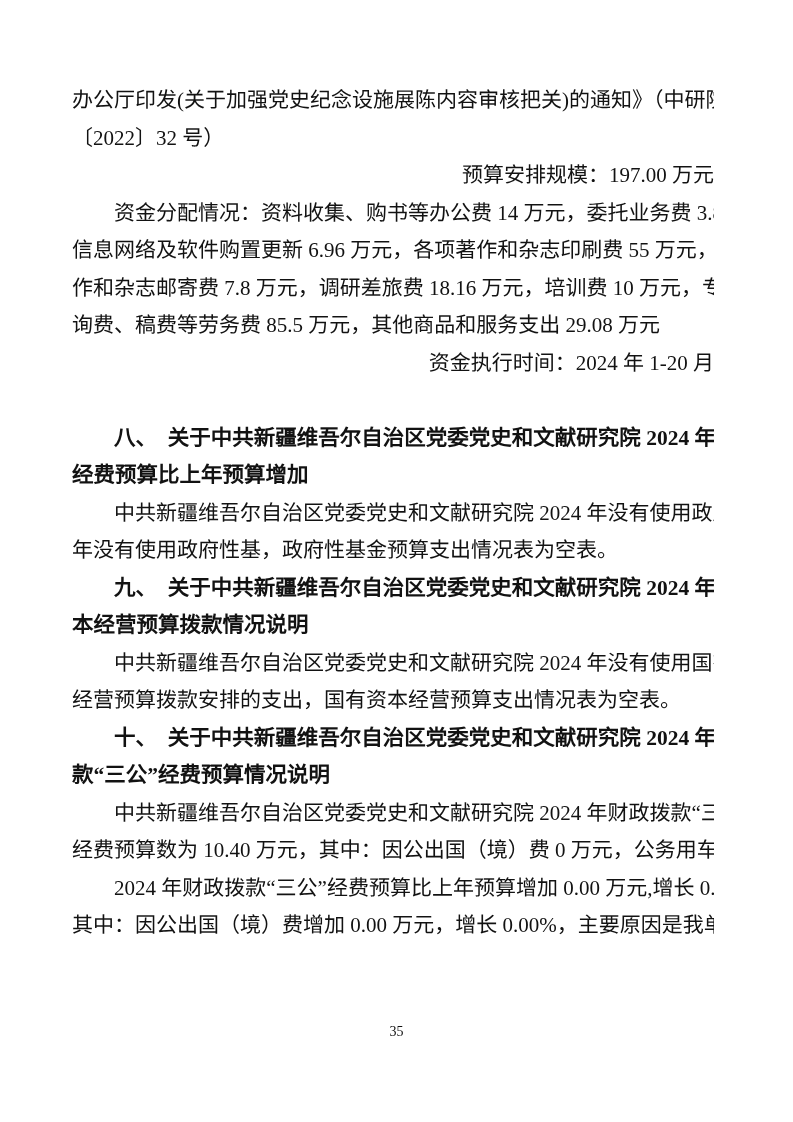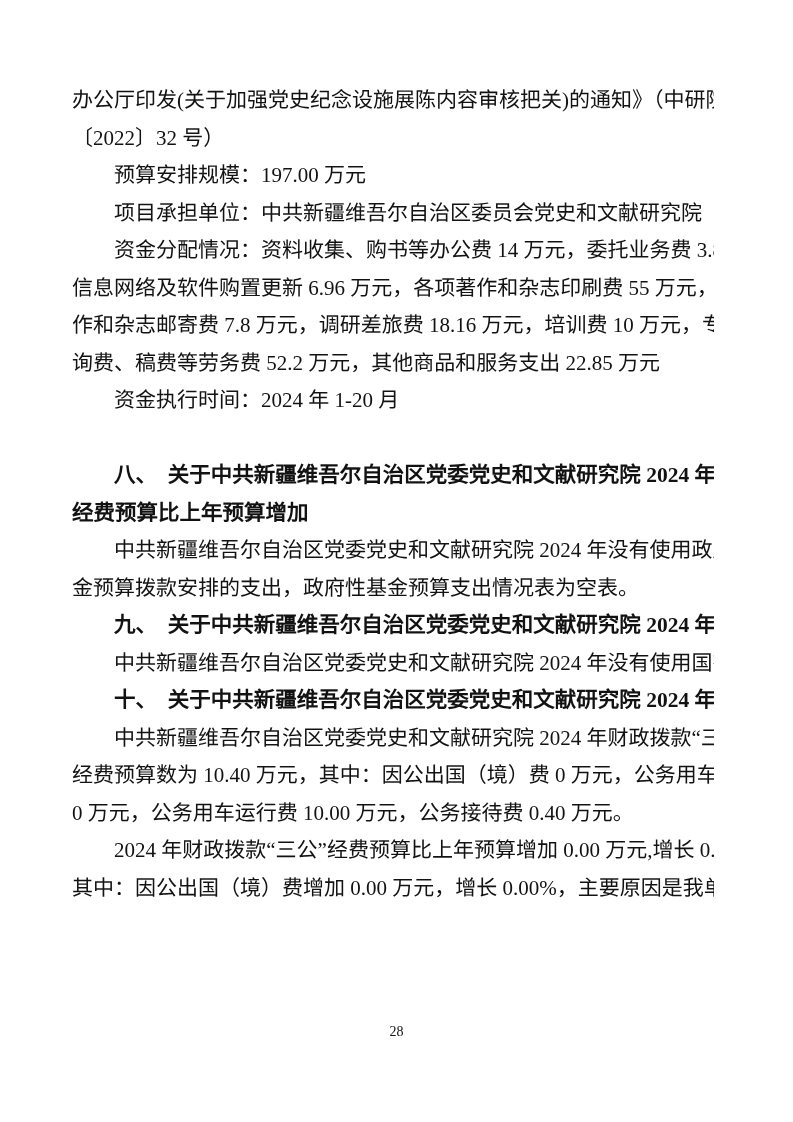--- a/index.html
+++ b/index.html
@@ -30,20 +30,21 @@
     overflow: hidden;
     text-align: left;
   }
   .line.fill {
     text-align: justify;
     text-align-last: justify;
     -moz-text-align-last: justify;
   }
   .line.indent {
     text-indent: 42px;
+    text-align: right;
   }
   .line.bold {
     font-weight: bold;
     font-size: 21.5px;
   }
   .line.blank {
     
   }
   .footer {
     position: absolute;
@@ -59,36 +60,37 @@
 </style>
 </head>
 <body>
 
 <div class="page">
   <div class="content">
 
   <div class="line fill">办公厅印发(关于加强党史纪念设施展陈内容审核把关)的通知》（中研院七部</div>
       <div class="line">〔2022〕32 号）</div>
       <div class="line indent">预算安排规模：197.00 万元</div>
-      <div class="line indent">项目承担单位：中共新疆维吾尔自治区委员会党史和文献研究院</div>
       <div class="line indent fill">资金分配情况：资料收集、购书等办公费 14 万元，委托业务费 3.8 万元，</div>
       <div class="line fill">信息网络及软件购置更新 6.96 万元，各项著作和杂志印刷费 55 万元，各项著</div>
       <div class="line fill">作和杂志邮寄费 7.8 万元，调研差旅费 18.16 万元，培训费 10 万元，专家咨</div>
-      <div class="line">询费、稿费等劳务费 52.2 万元，其他商品和服务支出 22.85 万元</div>
+      <div class="line">询费、稿费等劳务费 85.5 万元，其他商品和服务支出 29.08 万元</div>
       <div class="line indent">资金执行时间：2024 年 1-20 月</div>
       <div class="line blank"></div>
       <div class="line bold indent fill">八、　关于中共新疆维吾尔自治区党委党史和文献研究院 2024 年政府性</div>
       <div class="line bold">经费预算比上年预算增加</div>
       <div class="line indent fill">中共新疆维吾尔自治区党委党史和文献研究院 2024 年没有使用政府性基</div>
-      <div class="line">金预算拨款安排的支出，政府性基金预算支出情况表为空表。</div>
+      <div class="line">年没有使用政府性基，政府性基金预算支出情况表为空表。</div>
       <div class="line bold indent fill">九、　关于中共新疆维吾尔自治区党委党史和文献研究院 2024 年国有资</div>
+      <div class="line bold">本经营预算拨款情况说明</div>
       <div class="line indent fill">中共新疆维吾尔自治区党委党史和文献研究院 2024 年没有使用国有资本</div>
+      <div class="line">经营预算拨款安排的支出，国有资本经营预算支出情况表为空表。</div>
       <div class="line bold indent fill">十、　关于中共新疆维吾尔自治区党委党史和文献研究院 2024 年财政拨</div>
+      <div class="line bold">款“三公”经费预算情况说明</div>
       <div class="line indent fill">中共新疆维吾尔自治区党委党史和文献研究院 2024 年财政拨款“三公”</div>
       <div class="line fill">经费预算数为 10.40 万元，其中：因公出国（境）费 0 万元，公务用车购置费</div>
-      <div class="line">0 万元，公务用车运行费 10.00 万元，公务接待费 0.40 万元。</div>
       <div class="line indent fill">2024 年财政拨款“三公”经费预算比上年预算增加 0.00 万元,增长 0.00%,</div>
       <div class="line fill">其中：因公出国（境）费增加 0.00 万元，增长 0.00%，主要原因是我单位无因</div>
     </div>
   <div class="footer">
-    <span>28</span>
+    <span>35</span>
   </div>
 </div>
 
 </body></html>

